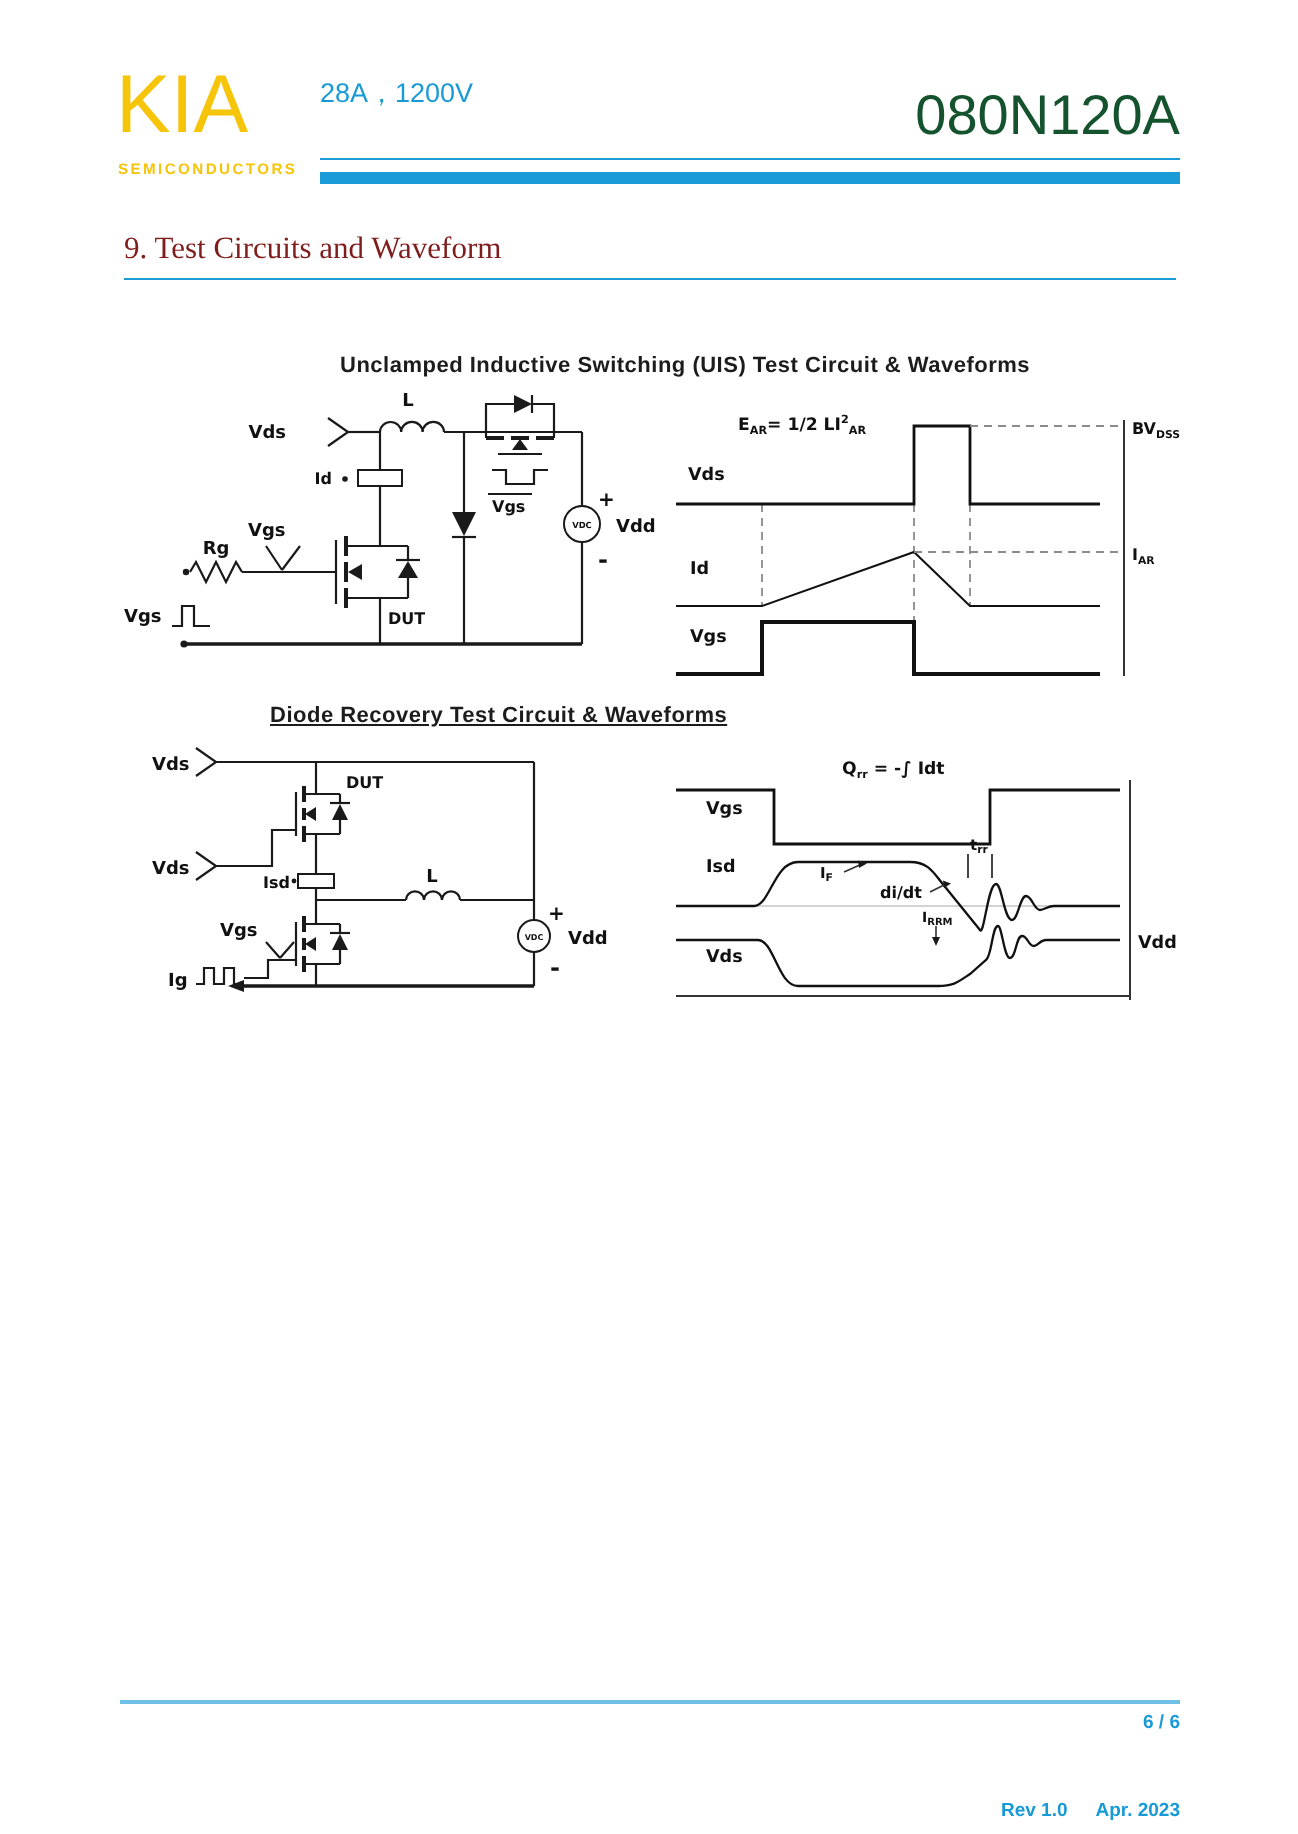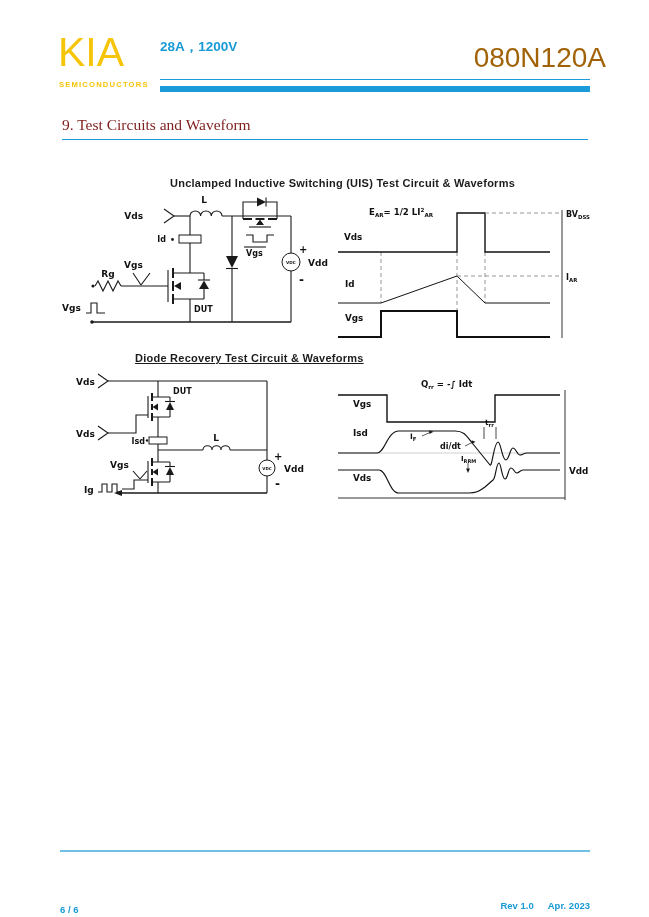--- a/index.html
+++ b/index.html
@@ -4,23 +4,23 @@
 <style>
   html,body{margin:0;padding:0;}
   body{width:649px;height:917px;background:#ffffff;position:relative;overflow:hidden;
        font-family:"Liberation Sans","DejaVu Sans",sans-serif;}
   .abs{position:absolute;}
 
   
   .logo-text{left:58px;top:32px;font-size:41px;font-weight:normal;color:#f6c408;line-height:1;letter-spacing:0px;}
   .logo-sub{left:59px;top:80px;font-size:7.6px;font-weight:bold;color:#f6c408;letter-spacing:1.2px;}
   .title-block{left:160px;top:39px;}
-  .rating{font-size:13.5px;font-weight:bold;color:#189ad6;line-height:1.25;}
+  .rating{font-size:13.5px;font-weight:normal;color:#189ad6;line-height:1.25;}
   .devtype{font-size:13.5px;font-weight:bold;color:#189ad6;line-height:1.3;}
-  .partnum{right:43px;top:42px;font-size:28px;font-weight:400;color:#a16207;}
+  .partnum{right:59px;top:42px;font-size:28px;font-weight:400;color:#14532d;}
   .rule-thin{left:160px;top:79px;width:430px;height:1.3px;background:#1b9cd8;}
   .rule-thick{left:160px;top:86px;width:430px;height:6px;background:#1b9cd8;}
 
   
   .section-title{left:62px;top:116px;width:526px;font-size:15.5px;color:#7f1d1d;
                  padding-bottom:5px;border-bottom:1.6px solid #1b9cd8;font-family:Liberation Serif, serif;}
 
   
   .fig-title{font-size:11px;font-weight:600;color:#1c1c1c;letter-spacing:0.25px;}
   .fig1-title{left:170px;top:177px;width:420px;}
@@ -49,21 +49,21 @@
   .ann{stroke:#333;stroke-width:0.8;fill:none;}
   text{fill:#111;}
   .lab{font-size:9px;font-weight:600;}
   .lab8{font-size:8px;font-weight:600;}
   .wlab{font-size:8.8px;font-weight:bold;}
   .slab{font-size:7.5px;font-weight:600;}
   .eq{font-size:8.6px;font-weight:600;}
 
   
   .footer-line{left:60px;top:850px;width:530px;height:1.5px;background:#6fc0e6;}
-  .page-num{left:60px;top:856px;width:530px;text-align:left;font-size:9.5px;font-weight:bold;color:#189ad6;margin-top:48px;}
+  .page-num{left:60px;top:856px;width:530px;text-align:right;font-size:9.5px;font-weight:bold;color:#189ad6;}
   .rev{right:59px;top:856px;font-size:9.5px;font-weight:bold;color:#189ad6;margin-top:44px;}
   .rev span + span{margin-left:14px;}
 </style>
 </head>
 <body>
 
 <div>
 
   <div class="abs logo-text">KIA</div>
   <div class="abs logo-sub">SEMICONDUCTORS</div>

